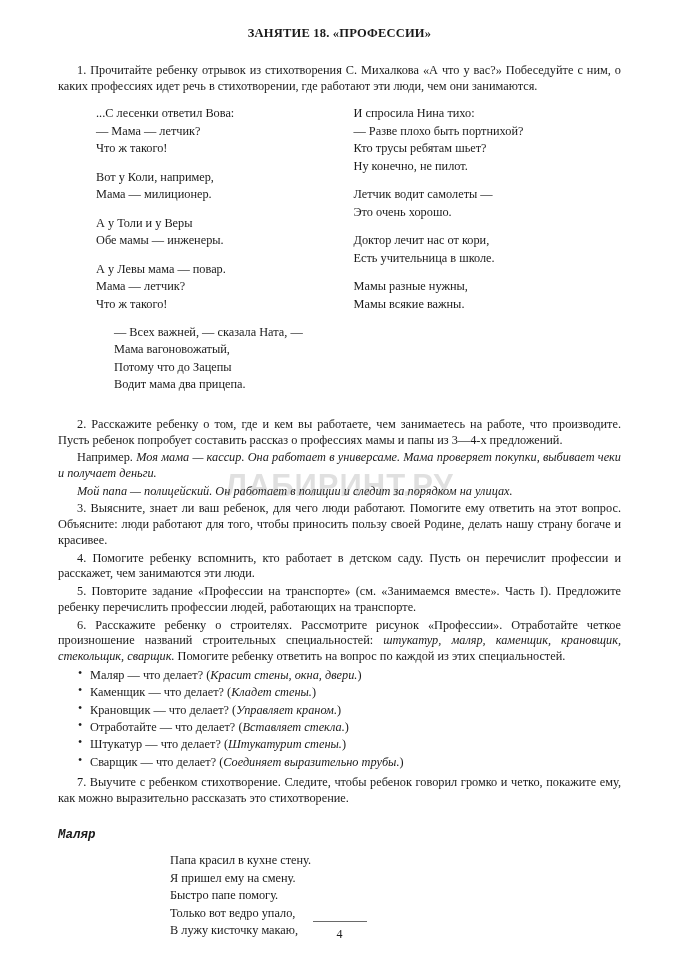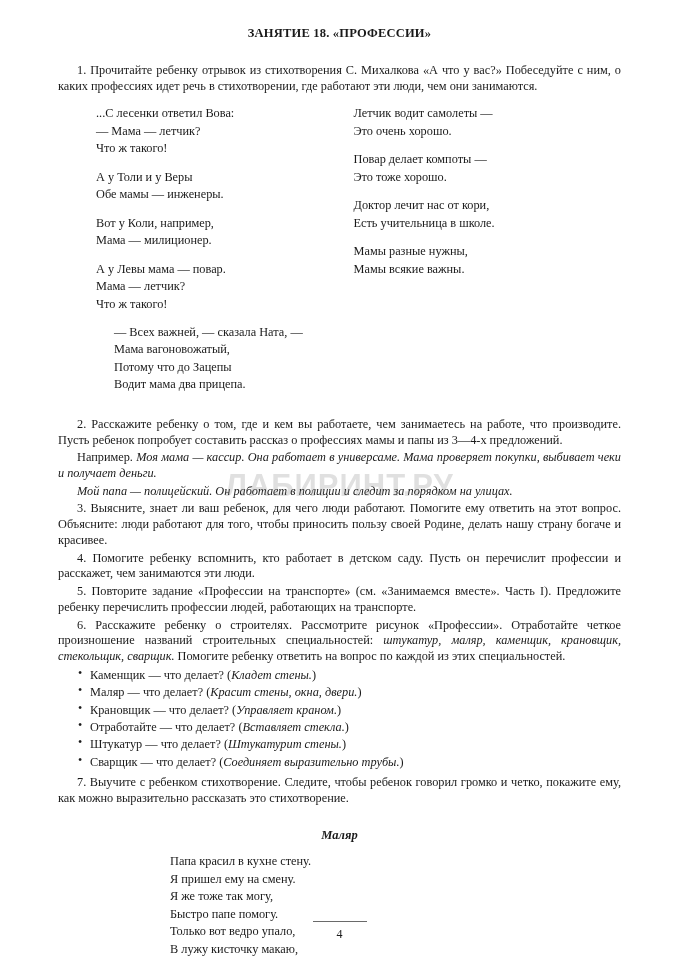--- a/index.html
+++ b/index.html
@@ -72,25 +72,25 @@
   }
   ul.specialties li::before {
     content: "\2022";
     position: absolute;
     left: 0;
     top: -1px;
     font-size: 12px;
   }
 
   .poem-title {
-    text-align: center;
     font-weight: bold;
     font-style: italic;
     font-size: 12.5px;
     margin: 22px 0 10px 0;
+    font-family: Liberation Mono, monospace;
   }
   .final-poem {
     text-align: center;
     font-size: 12.3px;
     line-height: 1.42;
   }
   .final-poem .line {
     display: block;
   }
   .final-poem-wrap {
@@ -141,47 +141,49 @@
   <p class="indent">1. Прочитайте ребенку отрывок из стихотворения С. Михалкова «А что у вас?» Побеседуйте с ним, о каких профессиях идет речь в стихотворении, где работают эти люди, чем они занимаются.</p>
 
   <div class="poem-block">
     <div class="poem-col left">
       <div class="stanza">
         <span class="line">...С лесенки ответил Вова:</span><br>
         <span class="line">— Мама — летчик?</span><br>
         <span class="line">Что ж такого!</span>
       </div>
       <div class="stanza">
+        <span class="line">Вот у Коли, например,</span><br>
+        <span class="line">Мама — милиционер.</span>
+      </div>
+      <div class="stanza">
         <span class="line">А у Толи и у Веры</span><br>
         <span class="line">Обе мамы — инженеры.</span>
-      </div>
-      <div class="stanza">
-        <span class="line">Вот у Коли, например,</span><br>
-        <span class="line">Мама — милиционер.</span>
       </div>
       <div class="stanza">
         <span class="line">А у Левы мама — повар.</span><br>
         <span class="line">Мама — летчик?</span><br>
         <span class="line">Что ж такого!</span>
       </div>
       <div class="stanza hang">
         <span class="line">— Всех важней, — сказала Ната, —</span><br>
         <span class="line">Мама вагоновожатый,</span><br>
         <span class="line">Потому что до Зацепы</span><br>
         <span class="line">Водит мама два прицепа.</span>
       </div>
     </div>
     <div class="poem-col right">
       <div class="stanza">
+        <span class="line">И спросила Нина тихо:</span><br>
+        <span class="line">— Разве плохо быть портнихой?</span><br>
+        <span class="line">Кто трусы ребятам шьет?</span><br>
+        <span class="line">Ну конечно, не пилот.</span>
+      </div>
+      <div class="stanza">
         <span class="line">Летчик водит самолеты —</span><br>
         <span class="line">Это очень хорошо.</span>
-      </div>
-      <div class="stanza">
-        <span class="line">Повар делает компоты —</span><br>
-        <span class="line">Это тоже хорошо.</span>
       </div>
       <div class="stanza">
         <span class="line">Доктор лечит нас от кори,</span><br>
         <span class="line">Есть учительница в школе.</span>
       </div>
       <div class="stanza">
         <span class="line">Мамы разные нужны,</span><br>
         <span class="line">Мамы всякие важны.</span>
       </div>
     </div>
@@ -197,24 +199,24 @@
   <p class="indent">3. Выясните, знает ли ваш ребенок, для чего люди работают. Помогите ему ответить на этот вопрос. Объясните: люди работают для того, чтобы приносить пользу своей Родине, делать нашу страну богаче и красивее.</p>
   <p class="indent">4. Помогите ребенку вспомнить, кто работает в детском саду. Пусть он перечислит профессии и расскажет, чем занимаются эти люди.</p>
   <p class="indent">5. Повторите задание «Профессии на транспорте» (см. «Занимаемся вместе». Часть I). Предложите ребенку перечислить профессии людей, работающих на транспорте.</p>
 
   <p class="indent">
     <span>6. Расскажите ребенку о строителях. Рассмотрите рисунок «Профессии». Отработайте четкое произношение названий строительных специальностей: </span><span class="ital">штукатур, маляр, каменщик, крановщик, стекольщик, сварщик.</span><span> Помогите ребенку ответить на вопрос по каждой из этих специальностей.</span>
   </p>
 
   <ul class="specialties">
     <li>
+      <span>Маляр — что делает? (</span><span class="ital">Красит стены, окна, двери.</span><span>)</span>
+    </li>
+    <li>
       <span>Каменщик — что делает? (</span><span class="ital">Кладет стены.</span><span>)</span>
-    </li>
-    <li>
-      <span>Маляр — что делает? (</span><span class="ital">Красит стены, окна, двери.</span><span>)</span>
     </li>
     <li>
       <span>Крановщик — что делает? (</span><span class="ital">Управляет краном.</span><span>)</span>
     </li>
     <li>
       <span>Отработайте — что делает? (</span><span class="ital">Вставляет стекла.</span><span>)</span>
     </li>
     <li>
       <span>Штукатур — что делает? (</span><span class="ital">Штукатурит стены.</span><span>)</span>
     </li>
@@ -223,21 +225,20 @@
     </li>
   </ul>
 
   <p class="indent para-gap">7. Выучите с ребенком стихотворение. Следите, чтобы ребенок говорил громко и четко, покажите ему, как можно выразительно рассказать это стихотворение.</p>
 
   <div class="poem-title">Маляр</div>
   <div class="final-poem">
     <div class="final-poem-wrap">
       <span class="line">Папа красил в кухне стену.</span>
       <span class="line">Я пришел ему на смену.</span>
-      <span class="line">Я же тоже так могу,</span>
       <span class="line">Быстро папе помогу.</span>
       <span class="line">Только вот ведро упало,</span>
       <span class="line">В лужу кисточку макаю,</span>
 
     </div>
   </div>
 
   <div class="watermark">ЛАБИРИНТ.РУ</div>
 
   <div class="footer">

